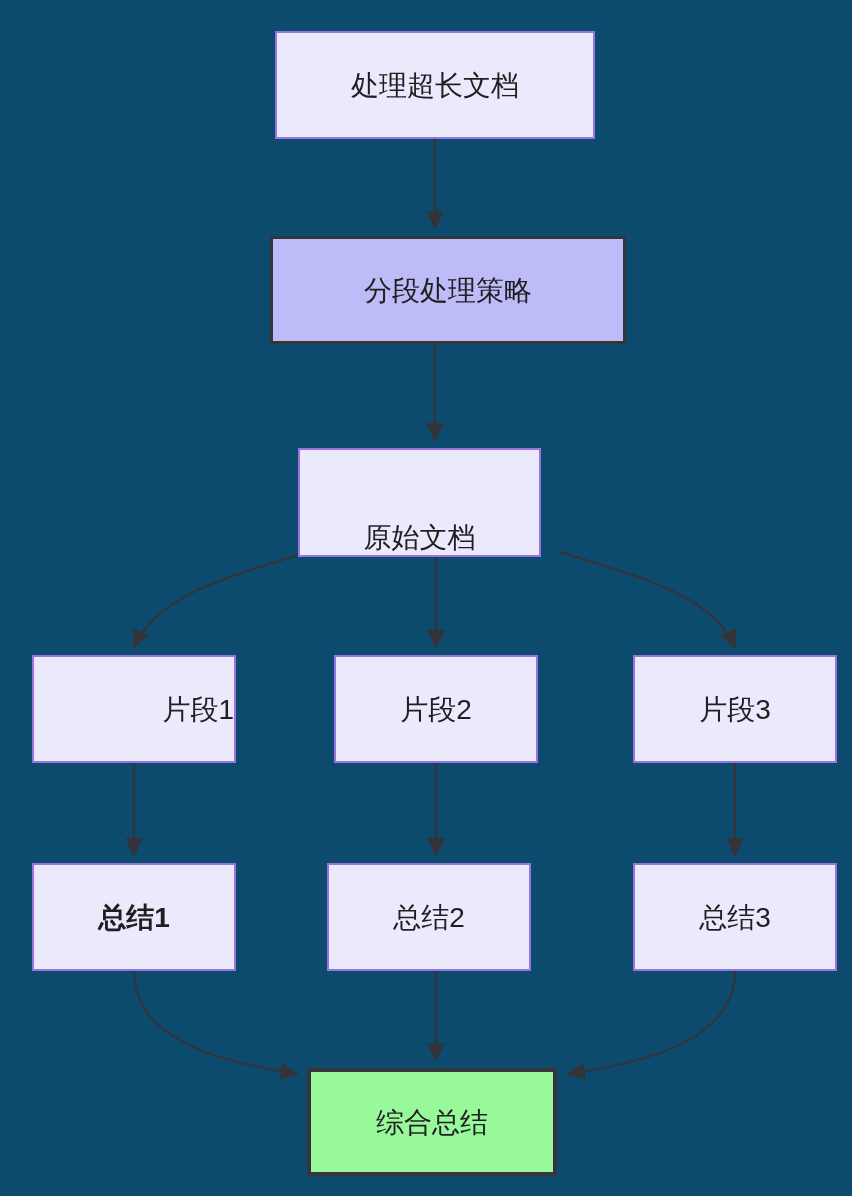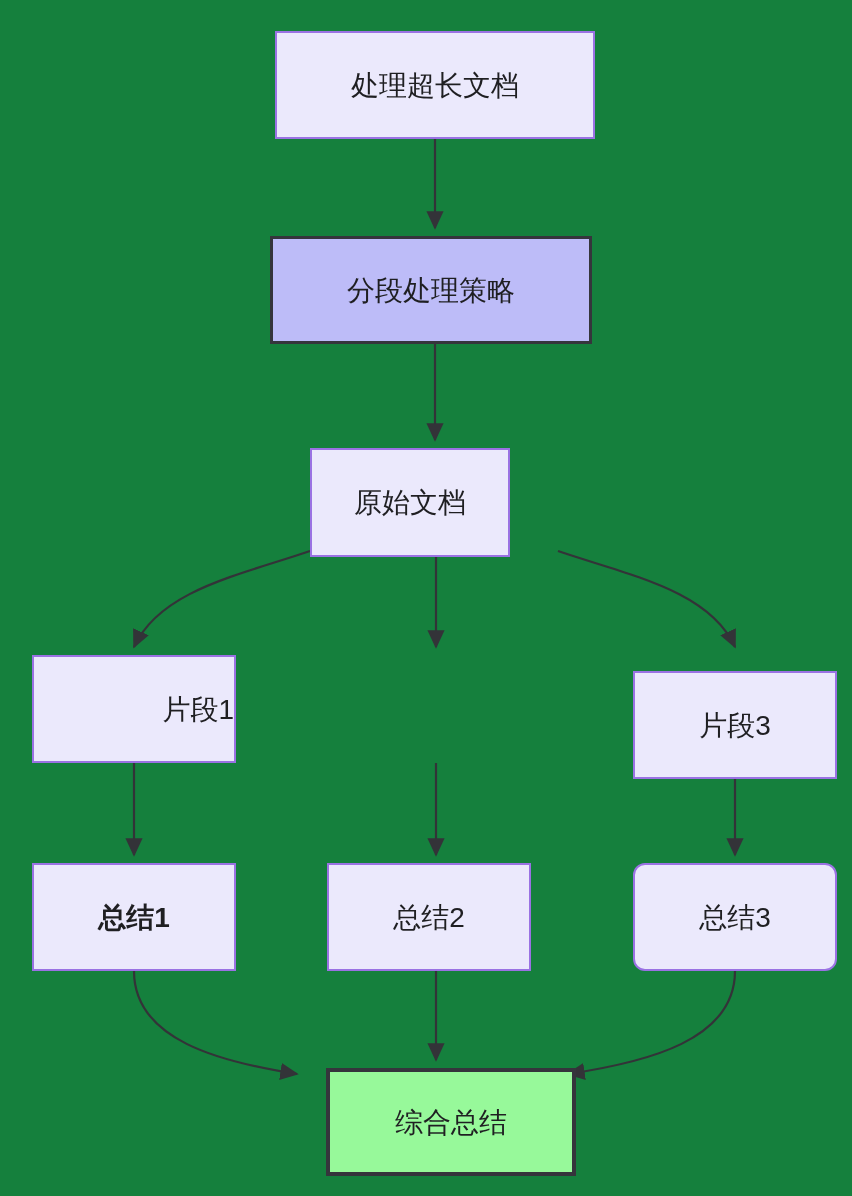--- a/index.html
+++ b/index.html
@@ -7,21 +7,21 @@
     padding: 0;
     background: #ffffff;
   }
   body {
     font-family: "Liberation Sans", "DejaVu Sans", sans-serif;
   }
   #canvas {
     position: relative;
     width: 852px;
     height: 1196px;
-    background: #15803d;
+    background: #0c4a6e;
     overflow: hidden;
   }
   #edge-layer {
     position: absolute;
     left: 0;
     top: 0;
     width: 852px;
     height: 1196px;
     pointer-events: none;
   }
@@ -79,46 +79,49 @@
         <path d="M 134,971 C 134,1040 220,1062 297,1074" fill="none" stroke="#333338" stroke-width="2.2" stroke-linecap="butt" marker-end="url(#arrowhead)"></path>
         <path d="M 436,971 L 436,1060" fill="none" stroke="#333338" stroke-width="2.2" stroke-linecap="butt" marker-end="url(#arrowhead)"></path>
         <path d="M 735,971 C 735,1040 648,1062 568,1074" fill="none" stroke="#333338" stroke-width="2.2" stroke-linecap="butt" marker-end="url(#arrowhead)"></path>
       </g>
   </svg>
 
   <div class="node node-normal" style="left:275px; top:31px; width:320px; height:108px;">
     <span class="node-label">处理超长文档</span>
   </div>
 
-  <div class="node node-strategy" style="left:270px; top:236px; width:322px; height:108px;text-align:center;">
+  <div class="node node-strategy" style="left:270px; top:236px; width:356px; height:108px;text-align:center;">
     <span class="node-label">分段处理策略</span>
   </div>
 
-  <div class="node node-normal" style="left:310px; top:448px; width:200px; height:109px;">
+  <div class="node node-normal" style="left:298px; top:448px; width:243px; height:109px;align-items:flex-end;">
     <span class="node-label">原始文档</span>
   </div>
 
   <div class="node node-normal" style="left:32px; top:655px; width:204px; height:108px;justify-content:flex-end;">
     <span class="node-label">片段1</span>
   </div>
 
+  <div class="node node-normal" style="left:334px; top:655px; width:204px; height:108px;">
+    <span class="node-label">片段2</span>
+  </div>
 
-  <div class="node node-normal" style="left:633px; top:655px; width:204px; height:108px;margin-top:16px;">
+  <div class="node node-normal" style="left:633px; top:655px; width:204px; height:108px;">
     <span class="node-label">片段3</span>
   </div>
 
   <div class="node node-normal" style="left:32px; top:863px; width:204px; height:108px;font-weight:bold;">
     <span class="node-label">总结1</span>
   </div>
 
   <div class="node node-normal" style="left:327px; top:863px; width:204px; height:108px;">
     <span class="node-label">总结2</span>
   </div>
 
-  <div class="node node-normal" style="left:633px; top:863px; width:204px; height:108px;border-radius:12px;">
+  <div class="node node-normal" style="left:633px; top:863px; width:204px; height:108px;">
     <span class="node-label">总结3</span>
   </div>
 
-  <div class="node node-final" style="left:307px; top:1068px; width:250px; height:108px;margin-left:19px;">
+  <div class="node node-final" style="left:307px; top:1068px; width:250px; height:108px;">
     <span class="node-label">综合总结</span>
   </div>
 
 </div>
 
 </body></html>

